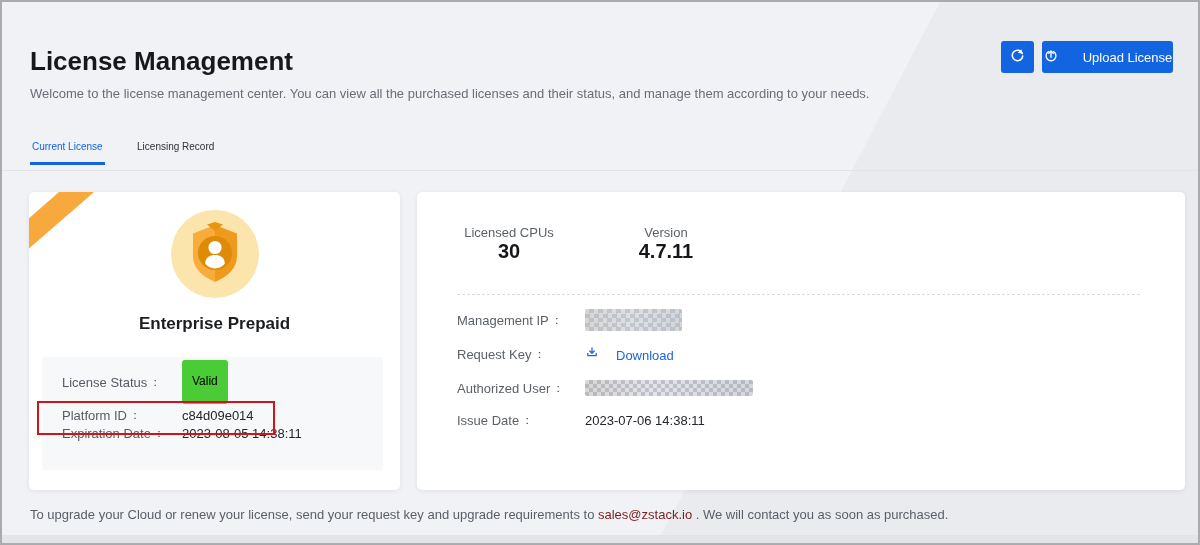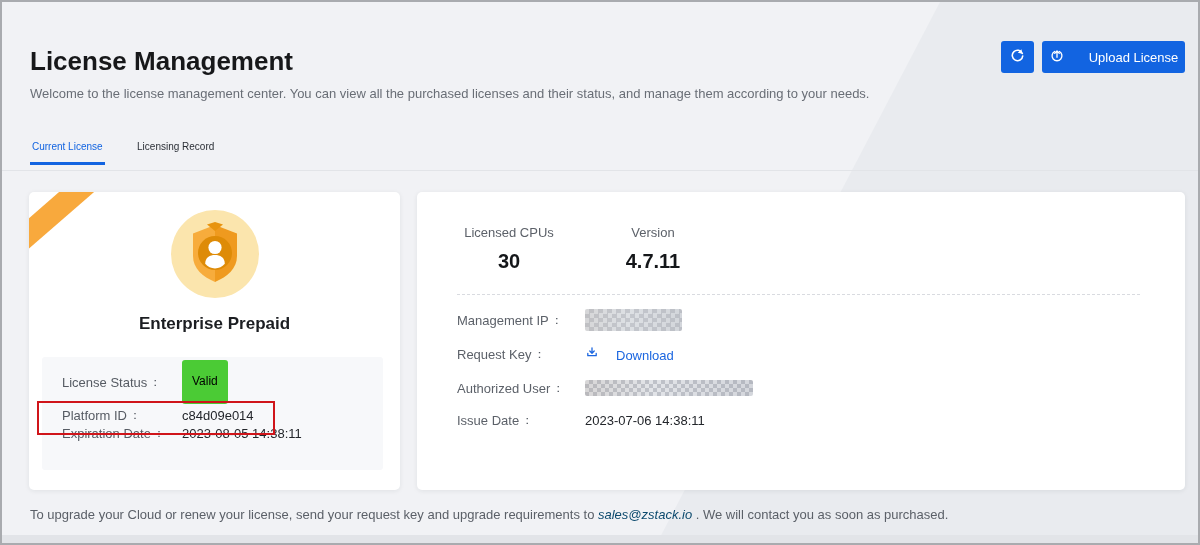--- a/index.html
+++ b/index.html
@@ -16,21 +16,21 @@
     clip-path:polygon(0 0, 938px 0, 655px 541px, 0 541px);
   }
 
   
   .page-title { position:absolute; left:28px; top:44px; font-size:26px; font-weight:bold; color:#17181a; }
   .page-subtitle { position:absolute; left:28px; top:84px; font-size:13px; color:#696e76; }
 
   .btn { display:flex; align-items:center; justify-content:center; background:var(--accent,#1264e1);
          color:#fff; border:none; border-radius:3px; cursor:pointer; }
   .btn-refresh { position:absolute; left:999px; top:39px; width:33px; height:32px; }
-  .btn-upload  { position:absolute; left:1040px; top:39px; width:143px; height:32px; gap:24px; font-size:13px; font-family:inherit; }
+  .btn-upload  { position:absolute; left:1040px; top:39px; width:131px; height:32px; gap:24px; font-size:13px; font-family:inherit; }
 
   
   .tabs { position:absolute; left:0; right:0; top:134px; height:35px; padding-left:28px; border-bottom:1px solid #e2e4e8; }
   .tab { display:inline-block; font-size:10px; padding:3px 2px 13px 2px; margin-right:26px; color:#2b2f36; cursor:pointer; }
   .tab.active { color:var(--accent,#1264e1); border-bottom:3px solid var(--accent,#1264e1); padding-bottom:10px; }
 
   
   .card { position:absolute; top:190px; background:#fff; border-radius:5px;
           box-shadow:0 1px 5px rgba(31,35,41,.08); overflow:hidden; }
   .card-left  { left:27px;  width:371px; height:298px; }
@@ -48,24 +48,24 @@
   .info-row { position:absolute; left:20px; right:12px; height:22px; display:flex; align-items:center; font-size:13px; }
   .info-row .lbl { color:#565b63; }
   .colon { color:#565b63; margin:0 2px; font-size:12px; }
   .info-row .val { position:absolute; left:120px; color:#23262b; }
   .badge-valid { position:absolute; left:120px; background:var(--green,#4bcb35); color:#000000;
                  font-size:12px; padding:15px 10px; border-radius:3px; line-height:1.1;text-align:right; }
   .red-highlight { position:absolute; left:8px; top:209px; width:238px; height:34px;
                    border:2px solid var(--red,#d0151a); z-index:3; pointer-events:none; }
 
   
-  .stats { position:absolute; left:20px; top:33px; display:flex; }
+  .stats { position:absolute; left:20px; top:33px; display:flex;gap:13px; }
   .stat { width:144px; text-align:center; }
   .stat .s-lbl { font-size:13px; color:#5c6169; }
-  .stat .s-val { font-size:20px; font-weight:bold; color:#15171a; margin-top:10px; }
+  .stat .s-val { font-size:20px; font-weight:bold; color:#15171a; }
   .dashed-divider { position:absolute; left:40px; right:45px; top:102px; border-top:1px dashed #d9dbe0; }
 
   .detail-row { position:absolute; left:40px; right:20px; height:24px; display:flex; align-items:center; font-size:13px; }
   .detail-row .lbl { color:#5c6169; }
   .detail-row .val { position:absolute; left:128px; color:#23262b; }
 
   .mosaic { position:absolute; border-radius:2px;
     background-image:
       linear-gradient(90deg, rgba(150,128,108,.10), rgba(255,255,255,0) 45%, rgba(118,122,138,.10)),
       repeating-conic-gradient(#c4c7cd 0% 25%, #dde0e4 0% 50%);
@@ -75,21 +75,21 @@
     background-image:
       linear-gradient(90deg, rgba(150,128,108,.14), rgba(255,255,255,0) 40%, rgba(110,115,132,.12)),
       repeating-conic-gradient(#bfc2c9 0% 25%, #e2e4e8 0% 50%);
     background-size:100% 100%, 8px 8px; }
 
   .download-link { position:absolute; left:128px; display:flex; align-items:flex-end; gap:17px;
                    color:#1b66e0; text-decoration:none; cursor:pointer; font-size:13px; }
 
   
   .footer { position:absolute; left:28px; top:505px; font-size:13px; color:#5b6068; }
-  .footer a { color:#0c4a6e; text-decoration:none; cursor:pointer;font-style:italic; }
+  .footer a { color:#7f1d1d; text-decoration:none; cursor:pointer; }
   .bottom-strip { position:absolute; left:0; right:0; bottom:0; height:8px; background:#e2e4e8; }
 </style>
 </head>
 <body>
 
 <div class="frame">
   <div class="bg-band"></div>
 
   <div class="page-title">License Management</div>
   <div class="page-subtitle">Welcome to the license management center. You can view all the purchased licenses and their status, and manage them according to your needs.</div>

